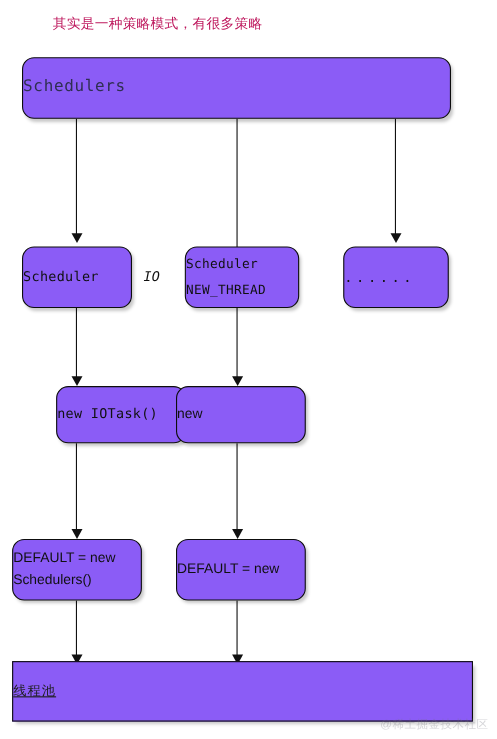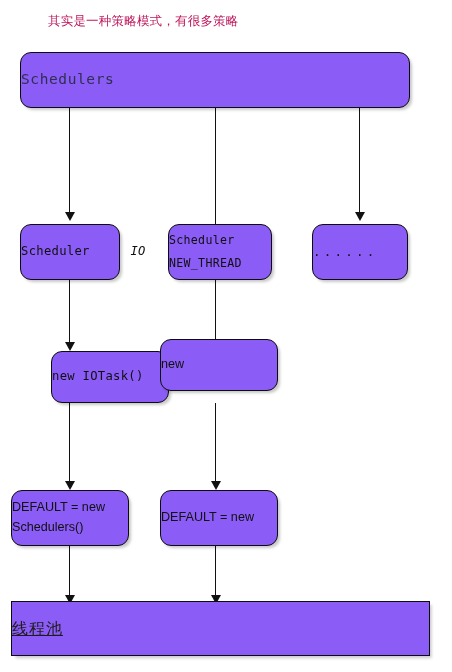--- a/index.html
+++ b/index.html
@@ -85,21 +85,21 @@
   .t-node-sans {
     font-size: 12.6px;
     color: #101010;
   }
   .t-dots {
     font-size: 12.5px;
     color: #101010;
     letter-spacing: 3.2px;
   }
   .t-pool {
-    font-size: 16px;
+    font-size: 12px;
     color: #1d1d1d;
     letter-spacing: 1px;
     font-family: "Liberation Sans", "DejaVu Sans", sans-serif;
     text-decoration: underline;
   }
   .two-line { line-height: 1.55; }
   .spaced-line { line-height: 2.0; }
 
   
   .conn {
@@ -165,21 +165,21 @@
   <div class="conn" style="left:69px; top:280px; height:64px;"></div>
   <div class="arrowhead" style="left:65px; top:342px;"></div>
 
   <div class="conn" style="left:215px; top:280px; height:64px;"></div>
   <div class="arrowhead" style="left:211px; top:342px;"></div>
 
   <div class="node" style="left:11px; top:351px; width:118px; height:52px;margin-left:40px;">
     <span class="node-label mono t-node-mono">new IOTask()</span>
   </div>
 
-  <div class="node" style="left:160px; top:339px; width:118px; height:52px;">
+  <div class="node" style="left:160px; top:351px; width:118px; height:52px;">
     <span class="node-label sans t-node-sans two-line"><span>new</span><br></span>
   </div>
 
   <div class="conn" style="left:69px; top:403px; height:80px;"></div>
   <div class="arrowhead" style="left:65px; top:481px;"></div>
 
   <div class="conn" style="left:215px; top:403px; height:80px;"></div>
   <div class="arrowhead" style="left:211px; top:481px;"></div>
 
   <div class="node" style="left:11px; top:490px; width:118px; height:56px;">
@@ -193,14 +193,15 @@
   <div class="conn" style="left:69px; top:546px; height:56px;"></div>
   <div class="arrowhead" style="left:65px; top:595px;"></div>
 
   <div class="conn" style="left:215px; top:546px; height:56px;"></div>
   <div class="arrowhead" style="left:211px; top:595px;"></div>
 
   <div class="node square" style="left:11px; top:601px; width:419px; height:55px;">
     <span class="node-label t-pool">线程池</span>
   </div>
 
+  <div class="watermark">@稀土掘金技术社区</div>
 
 </div>
 
 </body></html>

